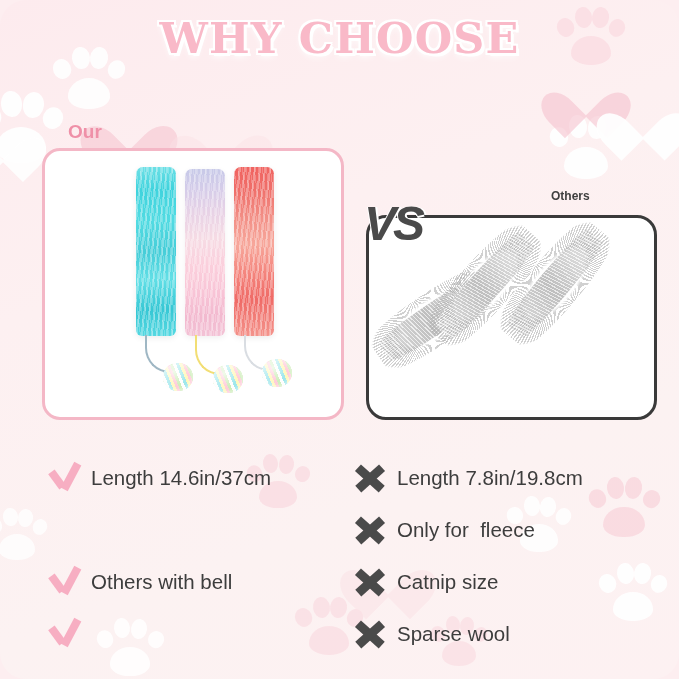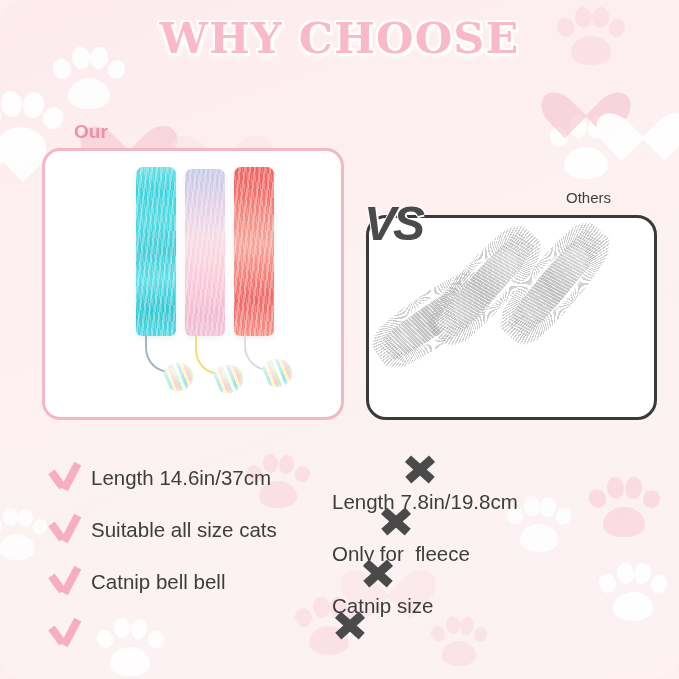--- a/index.html
+++ b/index.html
@@ -90,28 +90,27 @@
 
   
   .label-our {
     position: absolute;
     left: 68px;
     top: 121px;
     font-size: 19px;
     font-weight: bold;
     color: #ef90a8;
     z-index: 5;
-    margin-left: 6px;
   }
   .label-others {
     position: absolute;
-    left: 566px;
+    left: 551px;
     top: 189px;
-    font-size: 15px;
-    font-weight: normal;
+    font-size: 12px;
+    font-weight: bold;
     color: #3f3f3f;
     z-index: 5;
   }
 
   
   .panel-our {
     position: absolute;
     left: 42px;
     top: 148px;
     width: 296px;
@@ -259,21 +258,21 @@
     position: relative;
     height: 52px;
   }
   .cell {
     position: absolute;
     display: flex;
     align-items: center;
     height: 52px;
   }
   .cell-left  { left: 46px; }
-  .cell-right { left: 332px; flex-direction: column; }
+  .cell-right { left: 352px; }
   .feat-text {
     font-size: 20.5px;
     color: #3d3d3d;
     white-space: pre;
   }
 
   .ico {
     width: 38px;
     height: 34px;
     flex: 0 0 38px;
@@ -443,44 +442,41 @@
         <span class="ico ico-check"></span>
         <span class="feat-text">Length 14.6in/37cm</span>
       </div>
       <div class="cell cell-right">
         <span class="ico ico-x"></span>
         <span class="feat-text">Length 7.8in/19.8cm</span>
       </div>
     </div>
 
     <div class="row">
-      <div class="cell cell-left">
-        <span class="ico ico-check"></span>
-        <span class="feat-text">Suitable all size cats</span>
-      </div>
       <div class="cell cell-right">
         <span class="ico ico-x"></span>
         <span class="feat-text">Only for  fleece</span>
       </div>
     </div>
 
     <div class="row">
       <div class="cell cell-left">
         <span class="ico ico-check"></span>
-        <span class="feat-text">Catnip bell bell</span>
+        <span class="feat-text">Others with bell</span>
       </div>
       <div class="cell cell-right">
         <span class="ico ico-x"></span>
         <span class="feat-text">Catnip size</span>
       </div>
     </div>
 
     <div class="row">
       <div class="cell cell-left">
         <span class="ico ico-check"></span>
       </div>
       <div class="cell cell-right">
         <span class="ico ico-x"></span>
+        <span class="feat-text">Sparse wool</span>
       </div>
     </div>
 
   </div>
 </div>
 
 </body></html>

